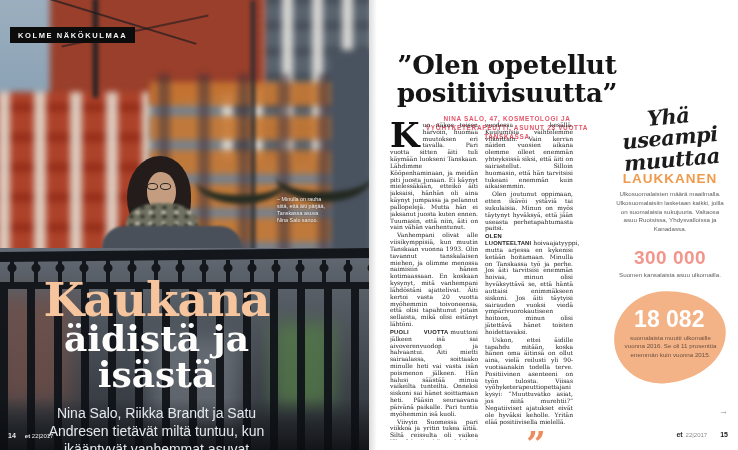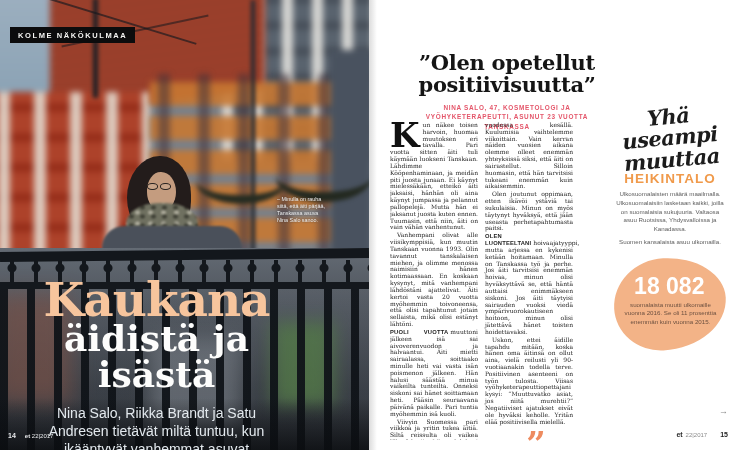--- a/index.html
+++ b/index.html
@@ -66,21 +66,21 @@
   .hl2{margin:-3px 0 0;font-family:"DejaVu Serif",serif;font-weight:bold;font-size:36px;line-height:1;color:#fdfdfc;}
   .standfirst{margin:12px auto 0;width:252px;color:#e3e9ee;font-size:14px;line-height:1.3;}
   .credits{margin:7px auto 0;width:300px;color:#c9cfd6;font-size:5.2px;letter-spacing:.55px;font-weight:bold;}
   .folio-left{position:absolute;left:8px;bottom:11px;color:#e8eaec;font-size:6px;z-index:6;display:flex;align-items:baseline;gap:9px;}
   .folio-left .pg{font-weight:bold;font-size:7px;}
 
   
   .page-right{position:absolute;left:369px;top:0;width:369px;height:450px;background:#ffffff;}
   .gutter{position:absolute;left:0;top:0;width:8px;height:450px;background:linear-gradient(90deg,rgba(0,0,0,.14),rgba(0,0,0,0));}
   .art-header{position:absolute;left:0;top:52px;width:276px;text-align:center;}
-  .title{margin:0;font-family:"DejaVu Serif",serif;font-weight:bold;font-size:21px;line-height:1.07;
+  .title{margin:0;font-family:"DejaVu Serif",serif;font-weight:bold;font-size:26px;line-height:1.07;
     color:#151515;letter-spacing:-.3px;}
   .subtitle{margin:6px auto 0;width:210px;color:#e4566a;font-size:6.4px;font-weight:bold;letter-spacing:.7px;line-height:1.45;}
   .columns{position:absolute;left:21px;top:122px;width:183px;display:flex;gap:7px;}
   .col{width:88px;font-family:"DejaVu Serif",serif;font-size:6px;line-height:1.14;color:#1d1d1d;text-align:justify;}
   .col1{height:318px;overflow:hidden;}
   .col p{margin:0 0 1px;}
   .col p.ind{text-indent:7px;}
   .dropcap{float:left;font-family:"DejaVu Serif",serif;font-weight:bold;font-size:34px;line-height:27px;
     padding-right:3px;color:#111;}
   .lead{font-family:"Liberation Sans",sans-serif;font-weight:bold;font-size:5.8px;letter-spacing:.2px;margin-right:2px;}
@@ -184,22 +184,23 @@
           <span class="pq-mark">”</span>
 
         </div>
       </div>
     </div>
 
     <aside class="sidebar">
       <div class="script-head">Yhä
 useampi
 muuttaa</div>
-      <div class="stat1-unit">HEIKINTALO</div>
+      <div class="stat1-unit">LAUKKANEN</div>
       <p class="stat-text">Ulkosuomalaisten määrä maailmalla. Ulkosuomalaisiin lasketaan kaikki, joilla on suomalaisia sukujuuria. Valtaosa asuu Ruotsissa, Yhdysvalloissa ja Kanadassa.</p>
+      <div class="stat2-val">300 000</div>
       <p class="stat-text">Suomen kansalaista asuu ulkomailla.</p>
       <div class="blob">
         <div class="blob-val">18 082</div>
         <p class="blob-text">suomalaista muutti ulkomaille vuonna 2016. Se oli 11 prosenttia enemmän kuin vuonna 2015.</p>
       </div>
     </aside>
 
     <div class="arrow">→</div>
 
     <div class="folio-right">

